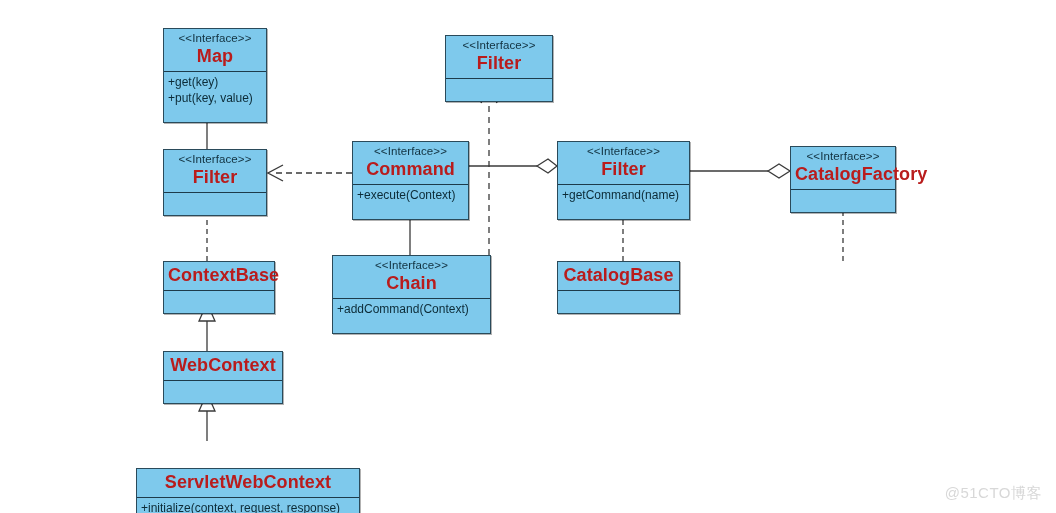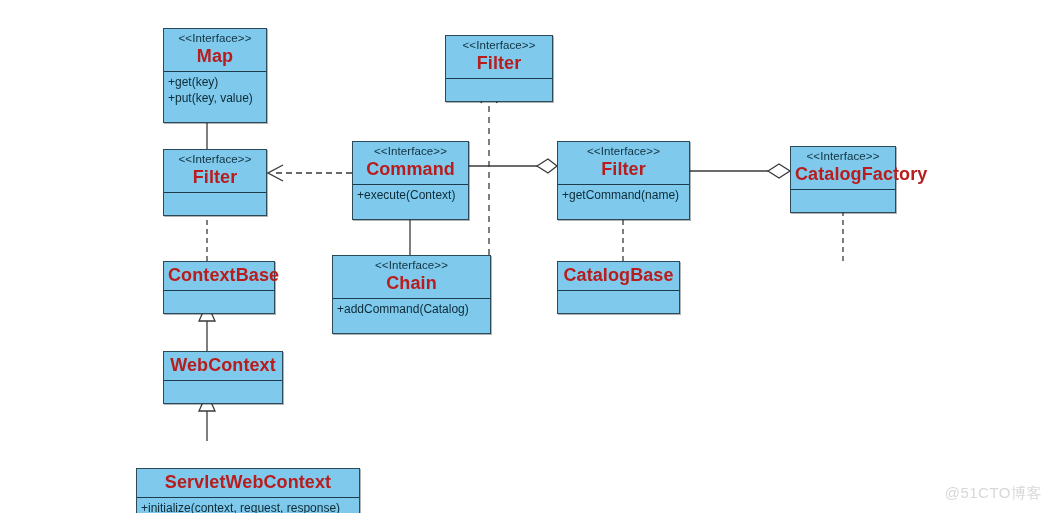--- a/index.html
+++ b/index.html
@@ -205,21 +205,21 @@
     </div>
     <div class="uml-body empty"></div>
   </div>
 
   <div class="uml-class" style="left:332px; top:255px; width:159px;">
     <div class="uml-head">
       <span class="stereotype">&lt;&lt;Interface&gt;&gt;</span>
       <span class="cname">Chain</span>
     </div>
     <div class="uml-body">
-      <span class="member">+addCommand(Catalog)</span>
+      <span class="member">+addCommand(Context)</span>
     </div>
   </div>
 
   <div class="uml-class" style="left:557px; top:261px; width:123px;">
     <div class="uml-head">
       <span class="cname">CatalogBase</span>
     </div>
     <div class="uml-body empty"></div>
   </div>
 

